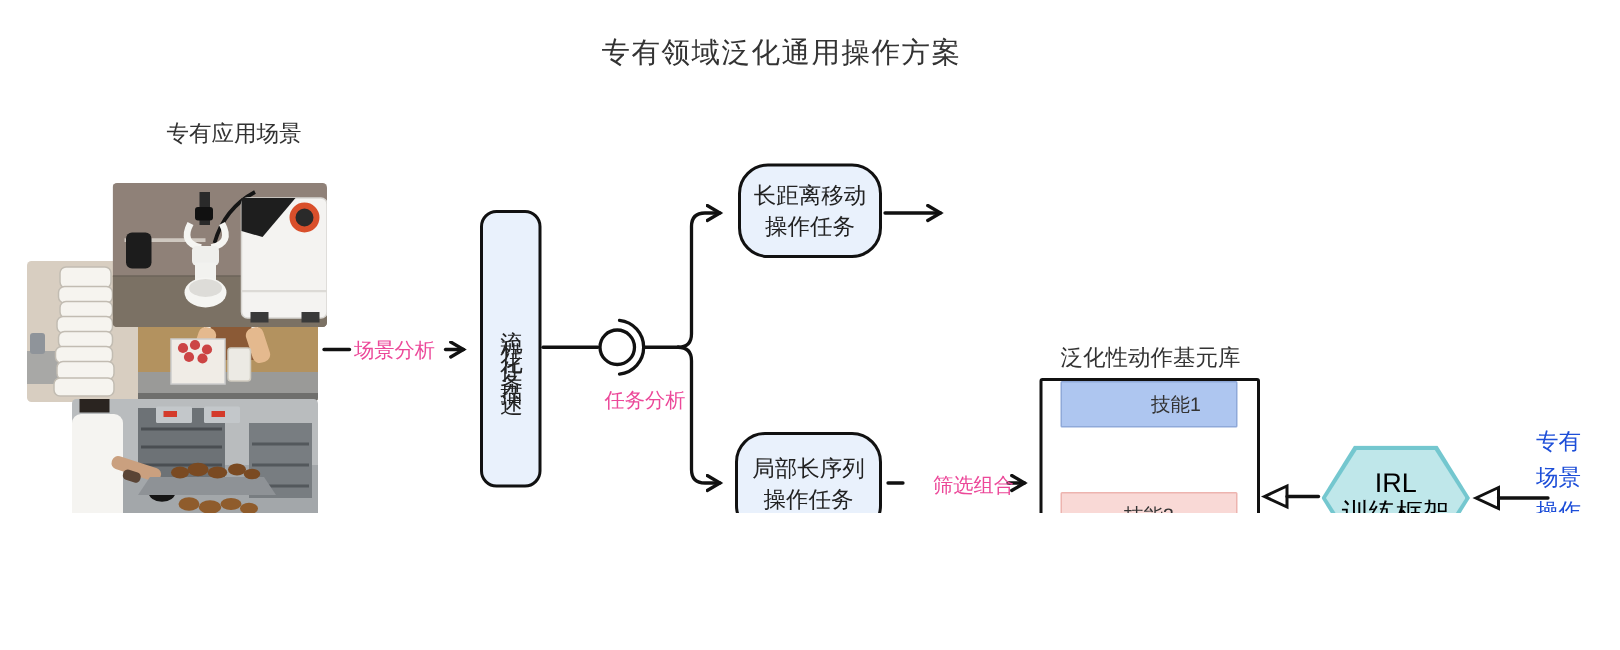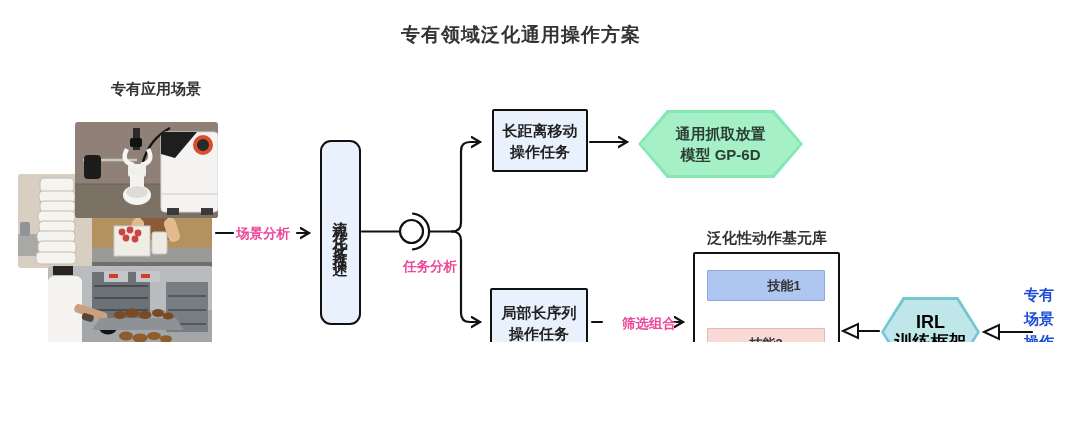--- a/index.html
+++ b/index.html
@@ -1,38 +1,38 @@
 <!DOCTYPE html>
 <html style="--box_fill: #E9F1FC; --box_border: #111111; --green_fill: #A5F0C6; --green_border: #82E9B3; --teal_fill: #BFE7EA; --teal_border: #74C7CF; --skill1_fill: #AEC6F0; --skill1_border: #8FA9D9; --skill2_fill: #FBFBA9; --skill2_border: #E0E088; --skill3_fill: #F9D9D6; --skill3_border: #EDB4AF; --line: #111111;"><head>
 <meta charset="utf-8">
 <style>
   * { margin:0; padding:0; box-sizing:border-box; }
   body { background:#fff; font-family:"Liberation Sans", sans-serif; }
-  .canvas { position:relative; width:1080px; height:342px; background:#ffffff; overflow:hidden; color:#333;font-weight:bold; }
+  .canvas { position:relative; width:1080px; height:342px; background:#ffffff; overflow:hidden; color:#333; }
 
   .title { position:absolute; left:521px; top:22px; transform:translateX(-50%);
            font-size:19px; letter-spacing:1px; color:#333; white-space:nowrap; }
   .scene-label { position:absolute; left:75px; top:80px; font-size:15px; color:#333;margin-left:36px; }
 
   .photo { position:absolute; overflow:hidden; border-radius:3px; }
   #photo1 { left:75px; top:122px; width:143px; height:96px; z-index:2; }
   #photo2 { left:18px; top:174px; width:194px; height:94px; z-index:1; }
   #photo3 { left:48px; top:266px; width:164px; height:82px; z-index:3; }
   .photo svg { display:block; width:100%; height:100%; }
 
   svg.connectors { position:absolute; inset:0; z-index:4; pointer-events:none; }
   .ln { stroke:var(--line,#111); stroke-width:2.2; fill:none; stroke-linecap:round; }
 
   .flow-label { position:absolute; z-index:5; font-size:13.5px; color:#ec4899; white-space:nowrap; }
   #lbl-scene { left:236px; top:225px; }
   #lbl-task  { left:391px; top:258px;margin-left:12px; }
   #lbl-filter{ left:622px; top:315px; }
 
   .node { position:absolute; z-index:5; background:var(--box_fill,#E9F1FC);
-          border:2.2px solid var(--box_border,#111); border-radius:2px;
+          border:2.2px solid var(--box_border,#111); border-radius:20px;
           display:flex; align-items:center; justify-content:center;
           font-size:15px; line-height:21px; text-align:center; white-space:pre-line; color:#222; }
   #process-box { left:320px; top:140px; width:41px; height:185px; border-radius:11px; }
   #process-box .vtext { writing-mode:vertical-rl; text-orientation:upright; letter-spacing:7px; font-size:15px; }
   #node-long  { left:492px; top:109px; width:96px; height:63px; }
   #node-local { left:490px; top:288px; width:98px; height:69px; }
 
   .hex { position:absolute; z-index:5; display:flex; align-items:center; justify-content:center;
          text-align:center; white-space:pre-line; color:#2c3e34; }
   .hex::before { content:""; position:absolute; inset:3px; z-index:0; }
@@ -47,21 +47,21 @@
     background:var(--teal_border,#74C7CF); }
   #hex-irl::before { clip-path:polygon(0 50%,22% 0,78% 0,100% 50%,78% 100%,22% 100%);
     background:var(--teal_fill,#BFE7EA); }
 
   .lib-title { position:absolute; left:767px; top:229px; transform:translateX(-50%);
                z-index:5; font-size:15px; color:#333; white-space:nowrap; }
   .lib-box { position:absolute; left:693px; top:252px; width:147px; height:158px; z-index:5;
              background:#fff; border:2.2px solid #111; border-radius:2px; }
   .skill { position:absolute; left:12px; width:118px; height:31px; border-radius:1px;
            display:flex; align-items:center; justify-content:center; font-size:13px; color:#333; }
-  #skill1 { top:16px;  background:var(--skill1_fill,#AEC6F0); border:1.6px solid var(--skill1_border,#8FA9D9);padding-left:36px; }
+  #skill1 { top:0;  background:var(--skill1_fill,#AEC6F0); border:1.6px solid var(--skill1_border,#8FA9D9);padding-left:36px; }
   #skill2 { top:39px; background:var(--skill2_fill,#FBFBA9); border:1.6px solid var(--skill2_border,#E0E088); }
   #skill3 { top:74px; background:var(--skill3_fill,#F9D9D6); border:1.6px solid var(--skill3_border,#EDB4AF); }
   .dots { position:absolute; left:50%; top:112px; transform:translateX(-50%);
           display:flex; flex-direction:column; gap:6px; }
   .dots i { width:7px; height:7px; border-radius:50%; background:#111; }
 
   .data-source { position:absolute; left:1022px; top:283px; width:34px; z-index:5;
                  font-size:15px; line-height:23.5px; text-align:center; white-space:pre-line; color:#1d4ed8; }
 </style>
 </head>
@@ -210,24 +210,20 @@
   </div>
   <div class="node" id="node-long">
     <span>长距离移动
 操作任务</span>
   </div>
   <div class="node" id="node-local">
     <span>局部长序列
 操作任务</span>
   </div>
 
-  <div class="hex" id="hex-gp6d">
-    <span>通用抓取放置
-模型 GP-6D</span>
-  </div>
   <div class="hex" id="hex-irl">
     <span>IRL
 训练框架</span>
   </div>
 
   <div class="lib-title">泛化性动作基元库</div>
   <div class="lib-box">
     <div class="skill" id="skill1">
       <span>技能1</span>
     </div>

